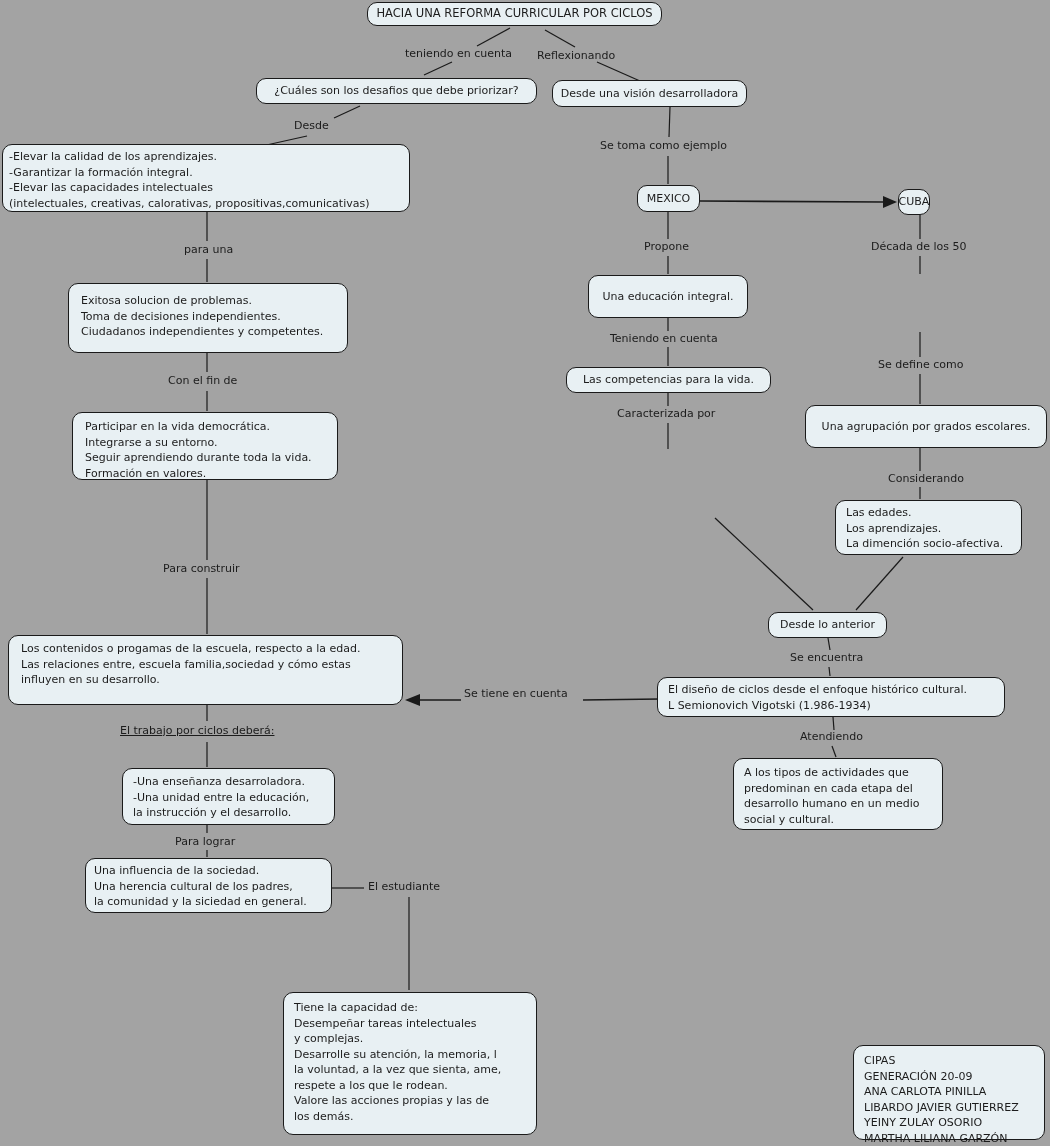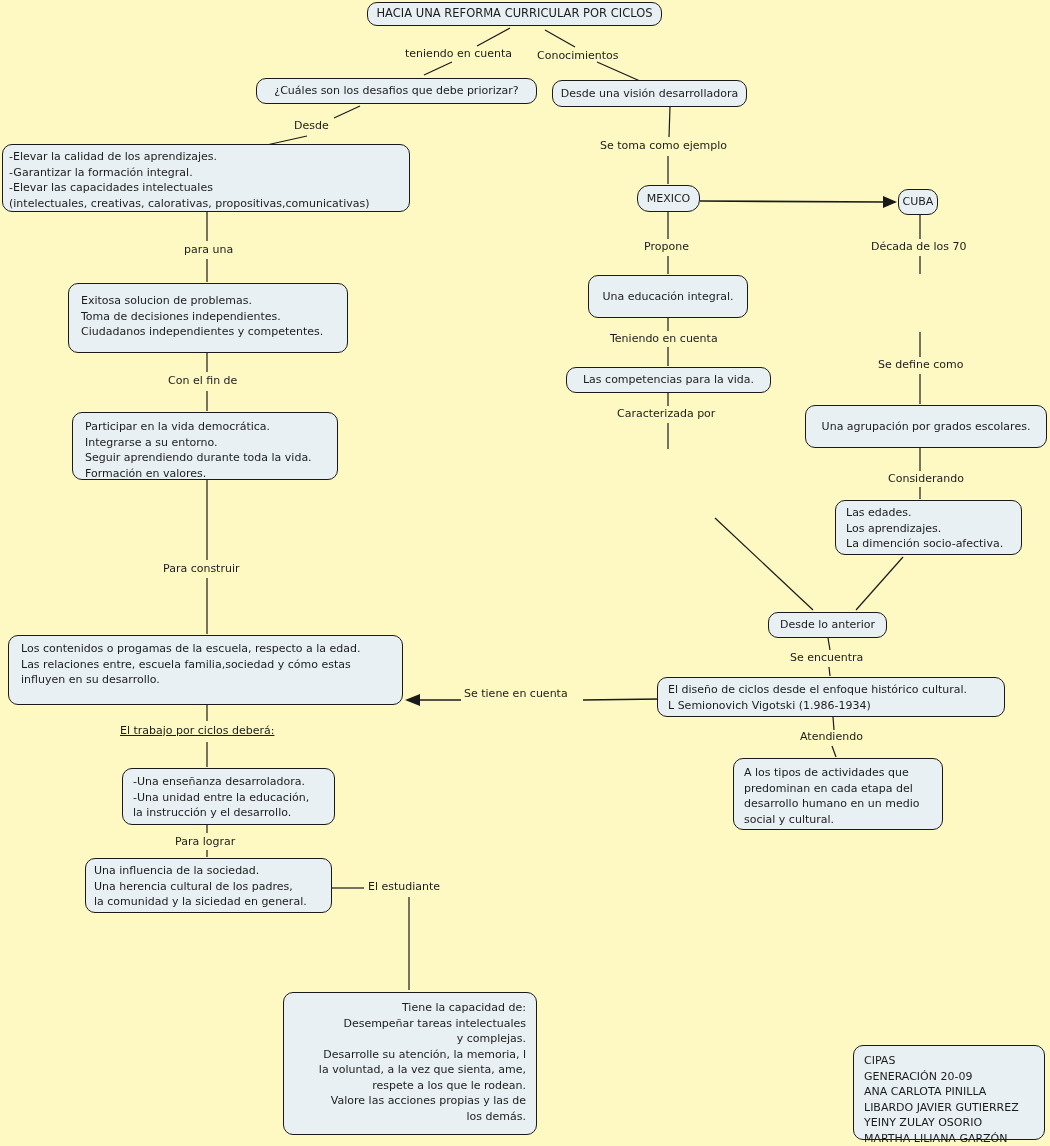--- a/index.html
+++ b/index.html
@@ -1,17 +1,17 @@
 <!DOCTYPE html>
 <html><head>
 <meta charset="utf-8">
 <style>
   html,body{margin:0;padding:0;background:#ffffff;}
   #canvas{
-    position:relative;width:1050px;height:1146px;background:#fef9c3;
+    position:relative;width:1050px;height:1146px;background:#a3a3a3;
     font-family:"DejaVu Sans","Liberation Sans",sans-serif;color:#1c1c1c;overflow:hidden;
   }
   #wires{position:absolute;left:0;top:0;width:1050px;height:1146px;pointer-events:none;}
   .node{
     position:absolute;box-sizing:border-box;
     background:#e8f0f3;border:1.5px solid #1a1a1a;border-radius:10px;
     font-size:11px;line-height:15.5px;white-space:pre;color:#1c1c1c;
   }
   .node.center{display:flex;align-items:center;justify-content:center;text-align:center;}
   .lbl{
@@ -99,30 +99,30 @@
 Formación en valores.</div>
   <div class="node" style="left:8px;top:635px;width:395px;height:70px;padding:5px 12px;">Los contenidos o progamas de la escuela, respecto a la edad.
 Las relaciones entre, escuela familia,sociedad y cómo estas
 influyen en su desarrollo.</div>
   <div class="node" style="left:102px;top:768px;width:213px;height:57px;padding:5px 10px;margin-left:20px;">-Una enseñanza desarroladora.
 -Una unidad entre la educación,
 la instrucción y el desarrollo.</div>
   <div class="node" style="left:85px;top:858px;width:247px;height:55px;padding:4px 8px;">Una influencia de la sociedad.
 Una herencia cultural de los padres,
 la comunidad y la siciedad en general.</div>
-  <div class="node" style="left:283px;top:992px;width:254px;height:143px;padding:7px 10px;text-align:right;">Tiene la capacidad de:
+  <div class="node" style="left:283px;top:992px;width:254px;height:143px;padding:7px 10px;">Tiene la capacidad de:
 Desempeñar tareas intelectuales
 y complejas.
 Desarrolle su atención, la memoria, l
 la voluntad, a la vez que sienta, ame,
 respete a los que le rodean.
 Valore las acciones propias y las de
 los demás.</div>
-  <div class="node center" style="left:637px;top:185px;width:63px;height:27px;border-radius:12px;">MEXICO</div>
-  <div class="node center" style="left:898px;top:189px;width:40px;height:26px;">CUBA</div>
+  <div class="node center" style="left:637px;top:185px;width:63px;height:27px;">MEXICO</div>
+  <div class="node center" style="left:898px;top:189px;width:32px;height:26px;">CUBA</div>
   <div class="node center" style="left:588px;top:275px;width:160px;height:43px;">Una educación integral.</div>
   <div class="node center" style="left:566px;top:367px;width:205px;height:26px;">Las competencias para la vida.</div>
   <div class="node center" style="left:805px;top:405px;width:242px;height:43px;">Una agrupación por grados escolares.</div>
   <div class="node" style="left:835px;top:500px;width:187px;height:55px;padding:4px 10px;">Las edades.
 Los aprendizajes.
 La dimención socio-afectiva.</div>
   <div class="node center" style="left:768px;top:612px;width:119px;height:26px;">Desde lo anterior</div>
   <div class="node" style="left:657px;top:677px;width:348px;height:40px;padding:4px 10px;">El diseño de ciclos desde el enfoque histórico cultural.
 L Semionovich Vigotski (1.986-1934)</div>
   <div class="node" style="left:733px;top:758px;width:210px;height:72px;padding:6px 10px;">A los tipos de actividades que
@@ -130,31 +130,31 @@
 desarrollo humano en un medio
 social y cultural.</div>
   <div class="node" style="left:853px;top:1045px;width:192px;height:95px;padding:7px 10px;">CIPAS
 GENERACIÓN 20-09
 ANA CARLOTA PINILLA
 LIBARDO JAVIER GUTIERREZ
 YEINY ZULAY OSORIO
 MARTHA LILIANA GARZÓN</div>
 
   <div class="lbl" style="left:405px;top:47px;">teniendo en cuenta</div>
-  <div class="lbl" style="left:537px;top:49px;">Conocimientos</div>
+  <div class="lbl" style="left:537px;top:49px;">Reflexionando</div>
   <div class="lbl" style="left:294px;top:119px;">Desde</div>
   <div class="lbl" style="left:184px;top:243px;">para una</div>
   <div class="lbl" style="left:168px;top:374px;">Con el fin de</div>
   <div class="lbl" style="left:163px;top:562px;">Para construir</div>
   <div class="lbl" style="left:120px;top:724px;text-decoration:underline;">El trabajo por ciclos deberá:</div>
   <div class="lbl" style="left:175px;top:835px;">Para lograr</div>
   <div class="lbl" style="left:368px;top:880px;">El estudiante</div>
   <div class="lbl" style="left:600px;top:139px;">Se toma como ejemplo</div>
   <div class="lbl" style="left:644px;top:240px;">Propone</div>
-  <div class="lbl" style="left:871px;top:240px;">Década de los 70</div>
+  <div class="lbl" style="left:871px;top:240px;">Década de los 50</div>
   <div class="lbl" style="left:610px;top:332px;">Teniendo en cuenta</div>
   <div class="lbl" style="left:878px;top:358px;">Se define como</div>
   <div class="lbl" style="left:617px;top:407px;">Caracterizada por</div>
   <div class="lbl" style="left:888px;top:472px;">Considerando</div>
   <div class="lbl" style="left:790px;top:651px;">Se encuentra</div>
   <div class="lbl" style="left:800px;top:730px;">Atendiendo</div>
   <div class="lbl" style="left:464px;top:687px;">Se tiene en cuenta</div>
 
 </div>
 

